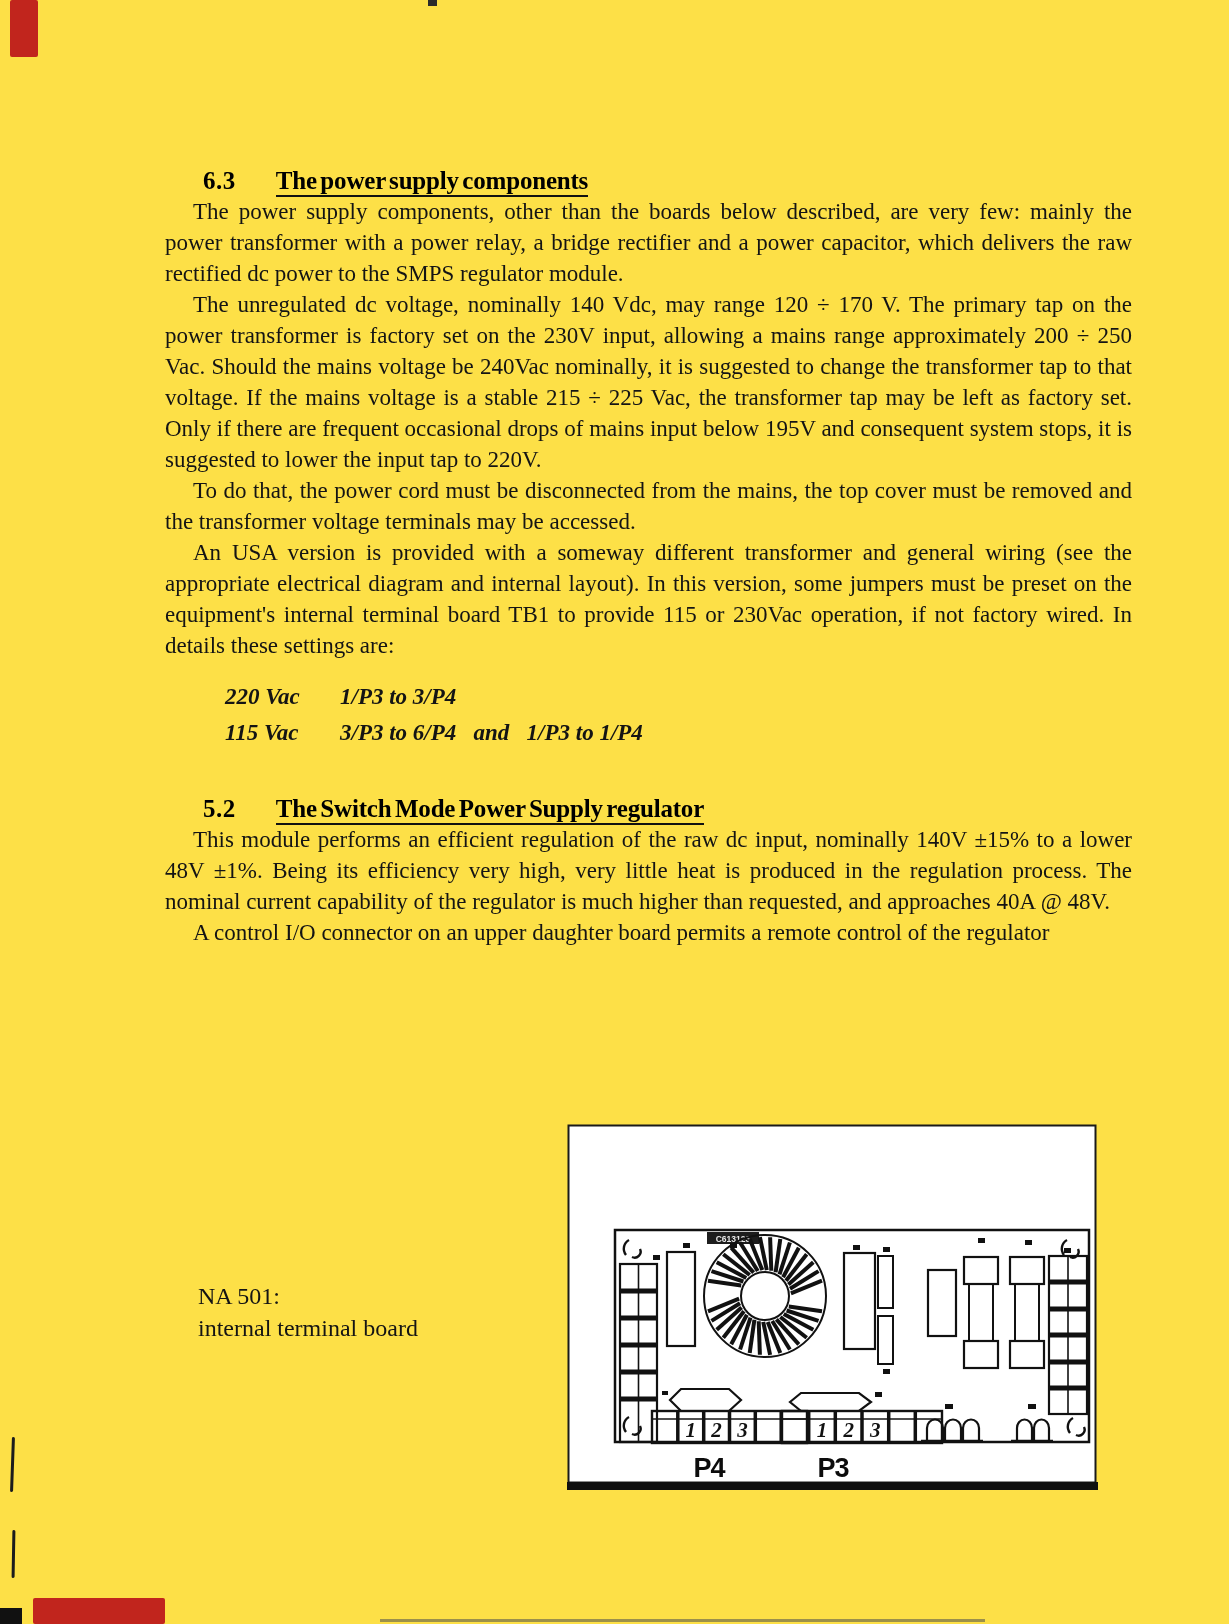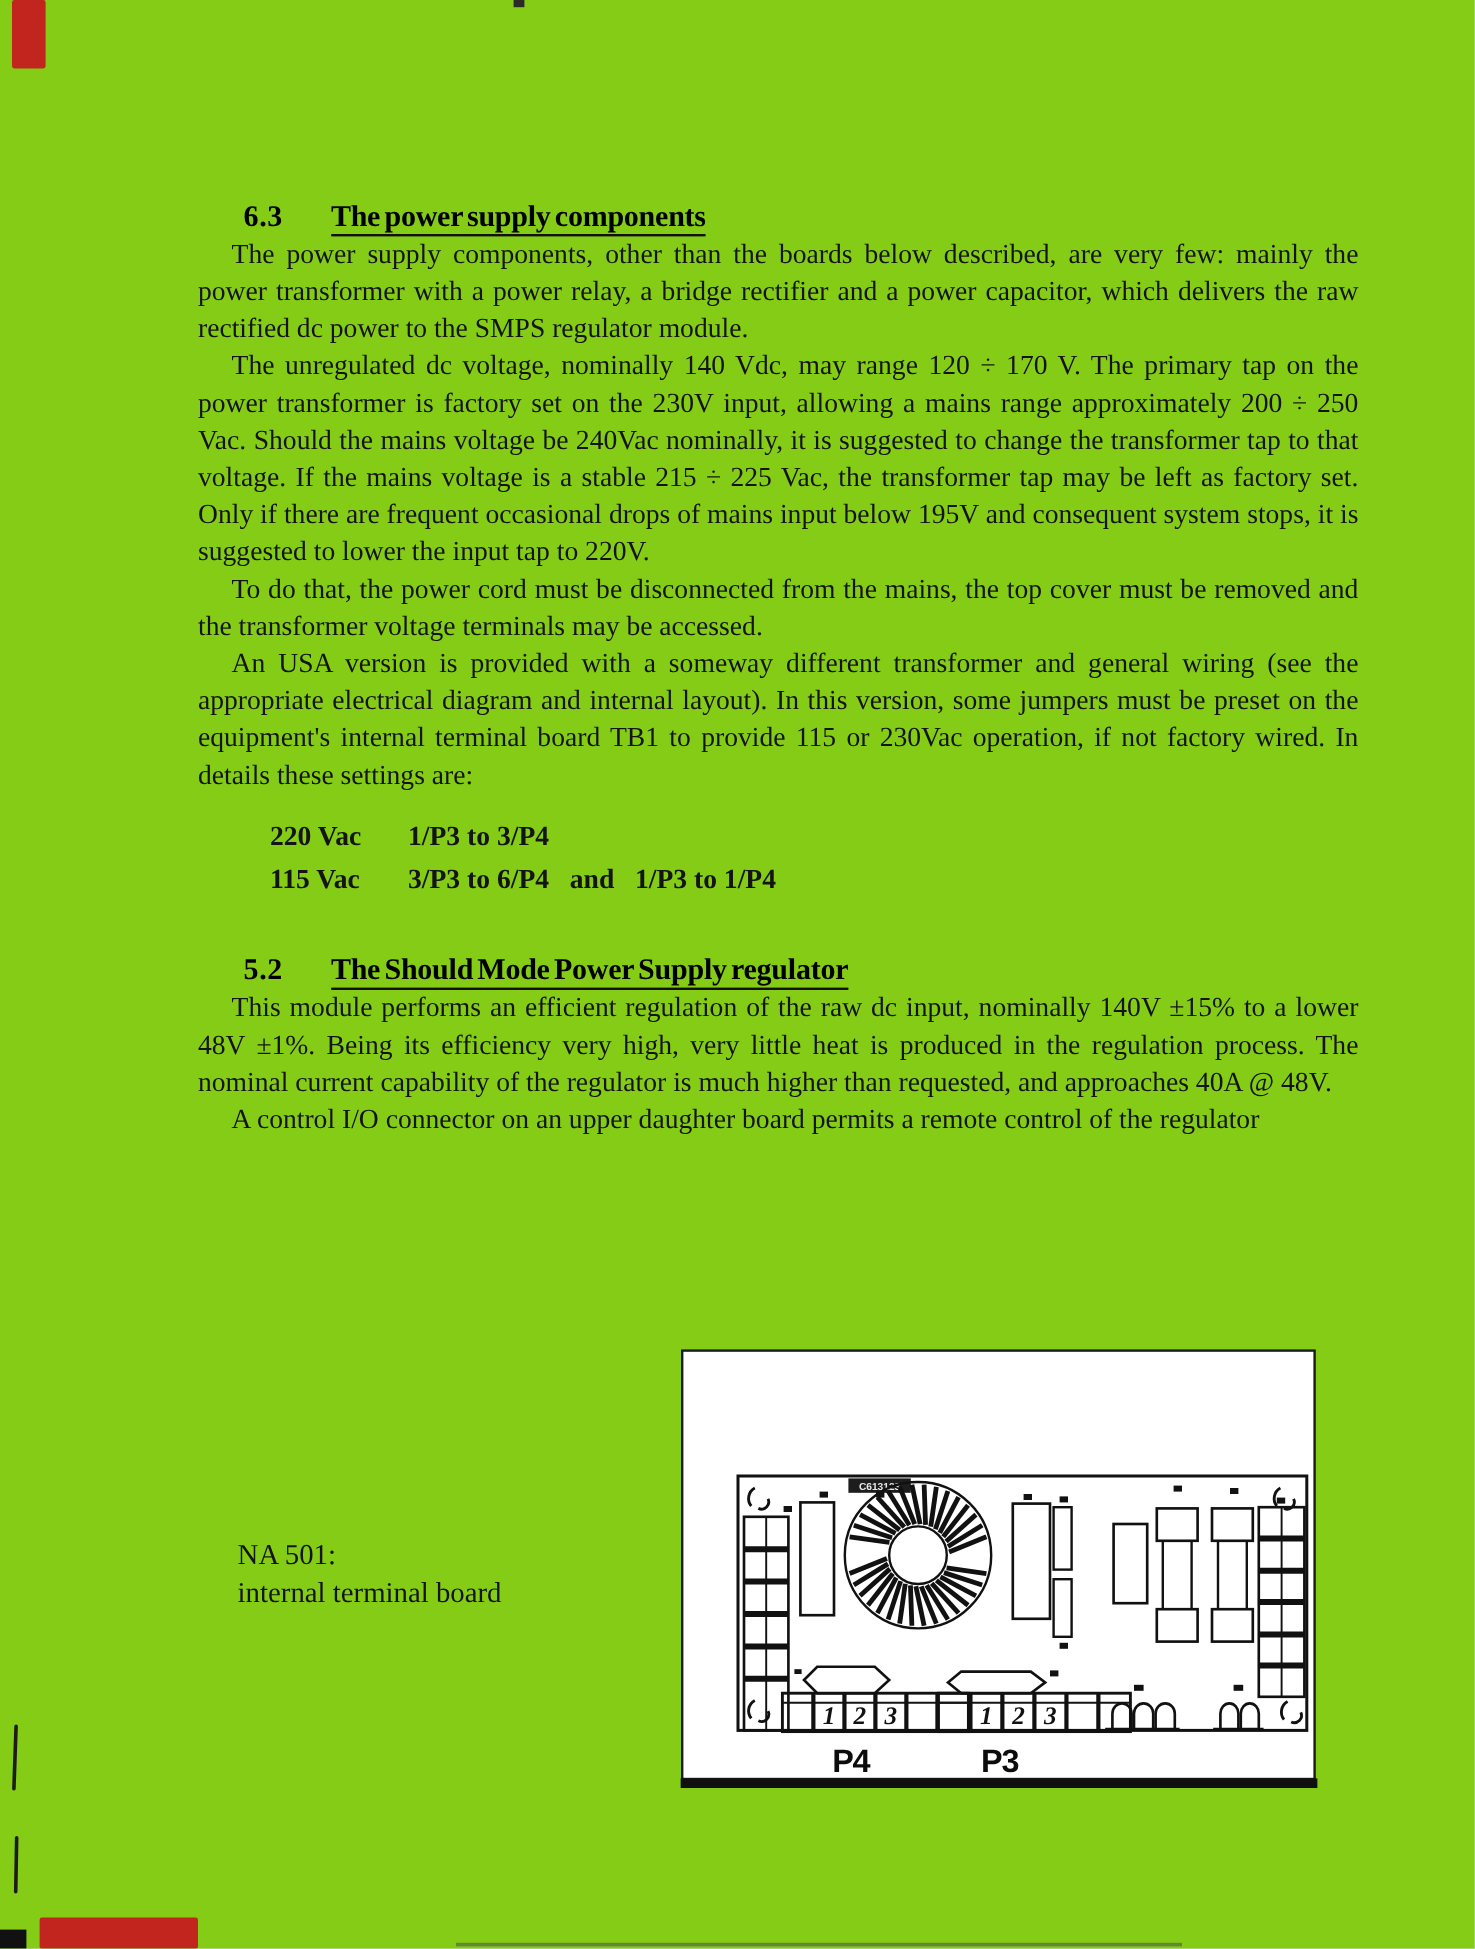--- a/index.html
+++ b/index.html
@@ -1,37 +1,37 @@
 <!DOCTYPE html>
 <html><head>
 <meta charset="utf-8">
 <style>
   html,body{margin:0;padding:0;background:#e8e8e8;}
   .page{
-    position:relative;width:1229px;height:1624px;background:#84cc16;
+    position:relative;width:1229px;height:1624px;background:#fde047;
     margin:0 auto;overflow:hidden;
     font-family:"Liberation Serif", serif;color:#141414;
   }
   .content{position:absolute;left:165px;top:160px;width:967px;}
   .heading{padding-left:38px;font-weight:bold;font-size:25px;line-height:30px;color:#000;}
   .h63{margin-top:6px;}
   .h64{margin-top:43px;}
   .hnum{display:inline-block;margin-right:40px;letter-spacing:0.5px;}
   .htitle{border-bottom:2.5px solid #111;padding-bottom:1px;word-spacing:-2.5px;letter-spacing:-0.2px;}
   p.body{
     margin:0;font-size:23px;line-height:31px;text-align:justify;
     text-indent:28px;
   }
   .mt1{margin-top:7px;}
   .mt2{margin-top:22px;}
   .mt3{margin-top:27px;}
   .mt4{margin-top:31px;}
   .mt5{margin-top:25px;}
   .settings{margin-top:18px;padding-left:60px;font-size:23px;font-weight:bold;}
-  .srow{line-height:36px;}
+  .srow{line-height:36px;font-style:italic;}
   .svolt{display:inline-block;width:115px;}
   .figure{position:absolute;left:567px;top:1124px;width:531px;height:368px;}
   .caption{position:absolute;left:198px;top:1280px;width:338px;font-size:24px;line-height:32px;}
   .cap-just{text-align:justify;text-align-last:justify;}
   .pagefooter{position:absolute;left:972px;top:1621px;display:flex;gap:30px;font-size:25px;color:#111;}
   
   .art{position:absolute;}
   .red-top{left:10px;top:0;width:28px;height:57px;border-radius:2px;}
   .red-bottom{left:33px;top:1598px;width:132px;height:26px;border-radius:2px;}
   .blk-corner{left:0;top:1608px;width:22px;height:16px;background:#111;}
@@ -69,21 +69,21 @@
     <div class="settings">
       <div class="srow">
         <span class="svolt">220 Vac</span><span class="sjump">1/P3 to 3/P4</span>
       </div>
       <div class="srow">
         <span class="svolt">115 Vac</span><span class="sjump">3/P3 to 6/P4  and  1/P3 to 1/P4</span>
       </div>
     </div>
 
     <div class="heading h64">
-      <span class="hnum">5.2</span><span class="htitle">The Should Mode Power Supply regulator</span>
+      <span class="hnum">5.2</span><span class="htitle">The Switch Mode Power Supply regulator</span>
     </div>
 
     <p class="body mt4">This module performs an efficient regulation of the raw dc input, nominally 140V ±15% to a lower 48V ±1%.  Being its efficiency very high, very little heat is produced in the regulation process. The nominal current capability of the regulator is much higher than requested, and approaches 40A @ 48V.</p>
     <p class="body mt5">A control I/O connector on an upper daughter board permits a remote control of the regulator</p>
   </div>
 
   <div class="figure">
     <svg width="531" height="368" viewBox="0 0 531 368" role="img">
       <defs>
         <g id="cmark" stroke="#111" stroke-width="2.4" fill="none">

